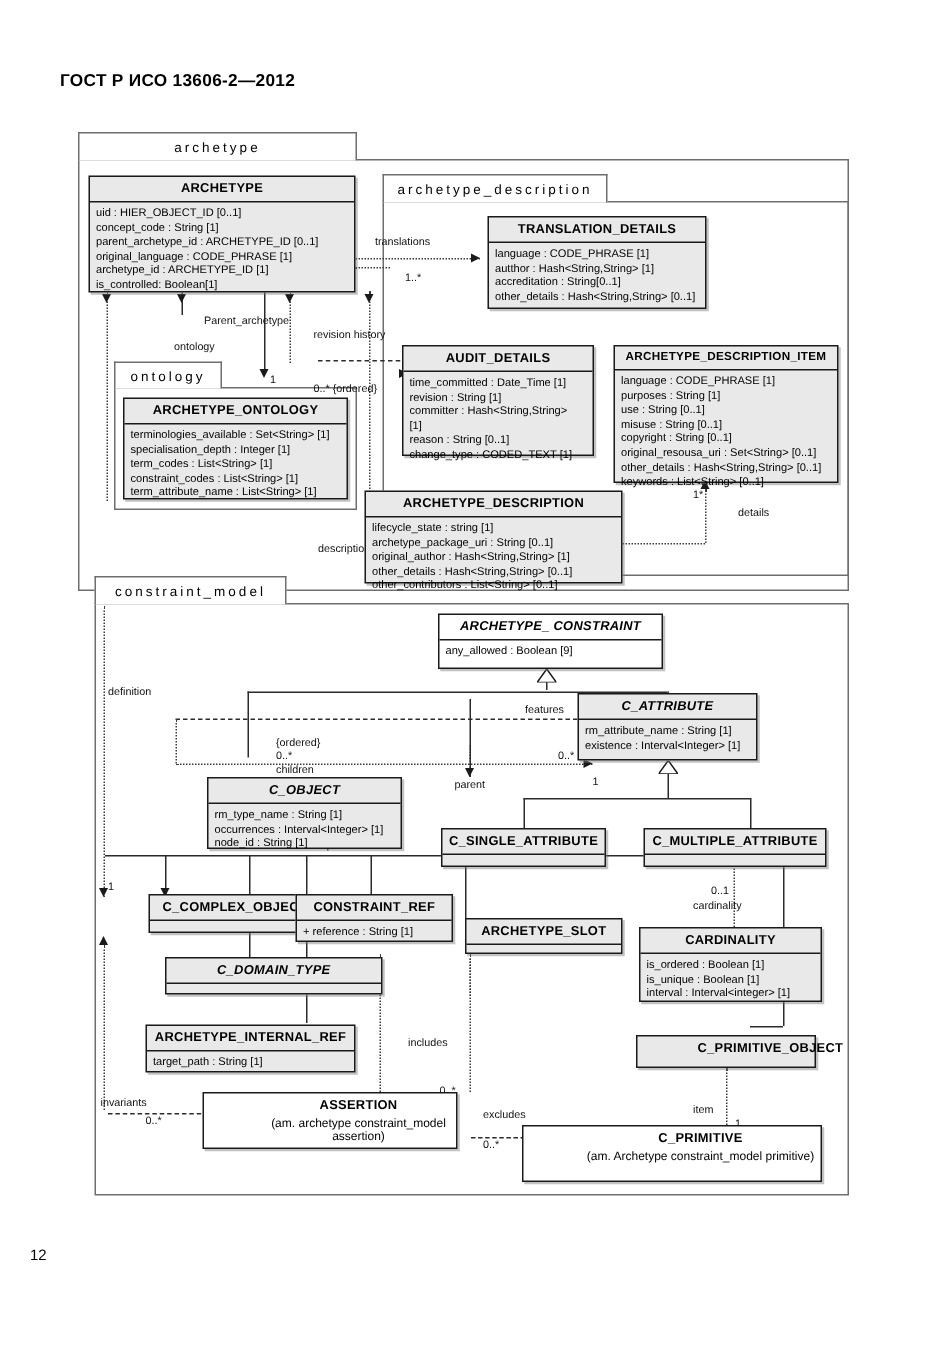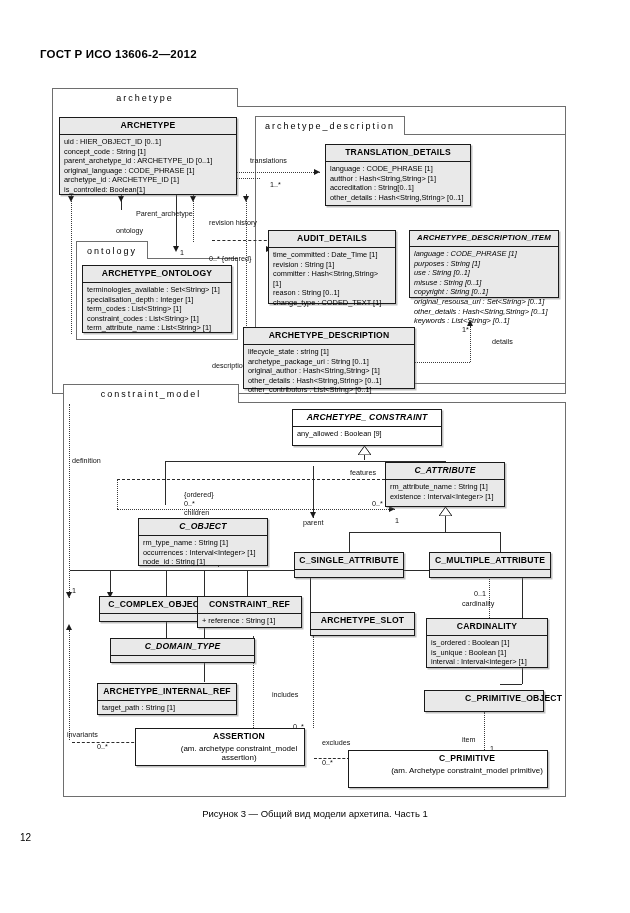--- a/index.html
+++ b/index.html
@@ -68,21 +68,21 @@
   <div class="pkg-tab" style="left:52px;top:88px;width:186px;height:19px;">
     <span>archetype</span>
   </div>
   <div class="pkg-body" style="left:52px;top:106px;width:514px;height:288px;"></div>
 
   <div class="pkg-tab" style="left:255px;top:116px;width:150px;height:19px;">
     <span>archetype_description</span>
   </div>
   <div class="pkg-body" style="left:255px;top:134px;width:311px;height:250px;"></div>
 
-  <div class="pkg-tab" style="left:63px;top:384px;width:176px;height:19px;">
+  <div class="pkg-tab" style="left:63px;top:384px;width:128px;height:19px;">
     <span>constraint_model</span>
   </div>
   <div class="pkg-body" style="left:63px;top:402px;width:503px;height:395px;"></div>
 
   <div class="ln v" style="left:176px;top:194px;height:54px;"></div>
   <div class="arrow-d" style="left:172.5px;top:246px;"></div>
 
   <div class="dl v" style="left:71px;top:194px;height:140px;"></div>
   <div class="arrow-d" style="left:67.5px;top:196px;"></div>
 
@@ -163,21 +163,21 @@
     <div class="cls-attrs">
       <div>time_committed : Date_Time [1]</div>
       <div>revision : String [1]</div>
       <div>committer : Hash&lt;String,String&gt;</div>
       <div>[1]</div>
       <div>reason : String [0..1]</div>
       <div>change_type : CODED_TEXT [1]</div>
     </div>
   </div>
 
-  <div class="cls" style="left:409px;top:230px;width:150px;height:68px;font-style:italic;">
+  <div class="cls" style="left:409px;top:230px;width:150px;height:92px;">
     <div class="cls-name" style="font-size:7.8px;">ARCHETYPE_DESCRIPTION_ITEM</div>
     <div class="cls-attrs">
       <div>language : CODE_PHRASE [1]</div>
       <div>purposes : String [1]</div>
       <div>use : String [0..1]</div>
       <div>misuse : String [0..1]</div>
       <div>copyright : String [0..1]</div>
       <div>original_resousa_uri : Set&lt;String&gt; [0..1]</div>
       <div>other_details : Hash&lt;String,String&gt; [0..1]</div>
       <div>keywords : List&lt;String&gt; [0..1]</div>
@@ -367,16 +367,15 @@
     </div>
   </div>
 
   <div class="cls white" style="left:348px;top:750px;width:200px;height:38px;">
     <div class="cls-name nb">
       <span>C_PRIMITIVE</span>
       <span class="cls-sub">(am. Archetype constraint_model primitive)</span>
     </div>
   </div>
 
-  <div class="figure-caption">Рисунок 3 — Общий вид модели архетипа. Часть 1</div>
   <div class="page-number">12</div>
 
 </div>
 
 </body></html>

